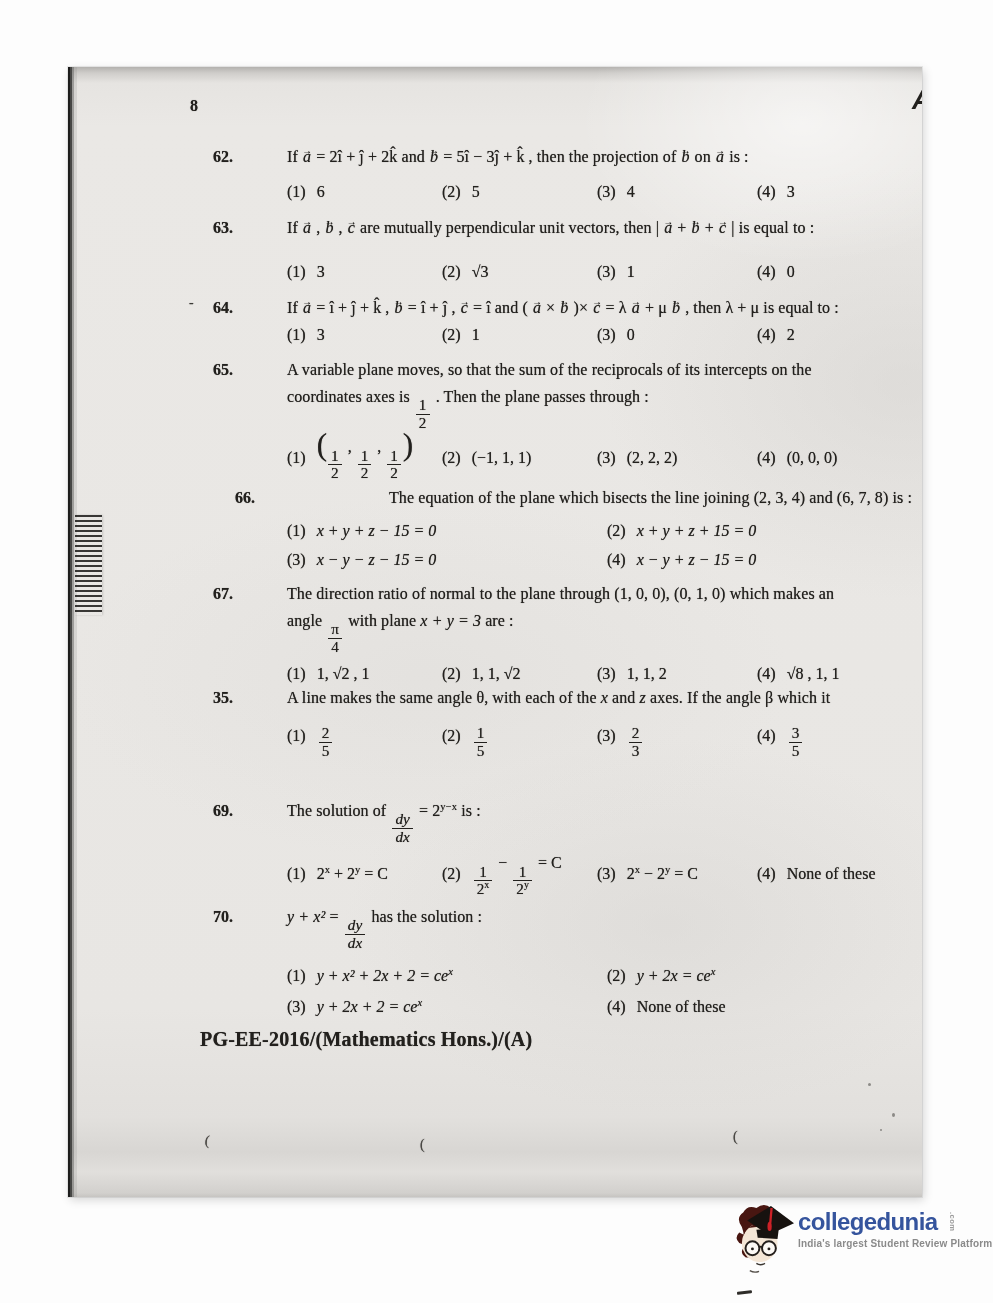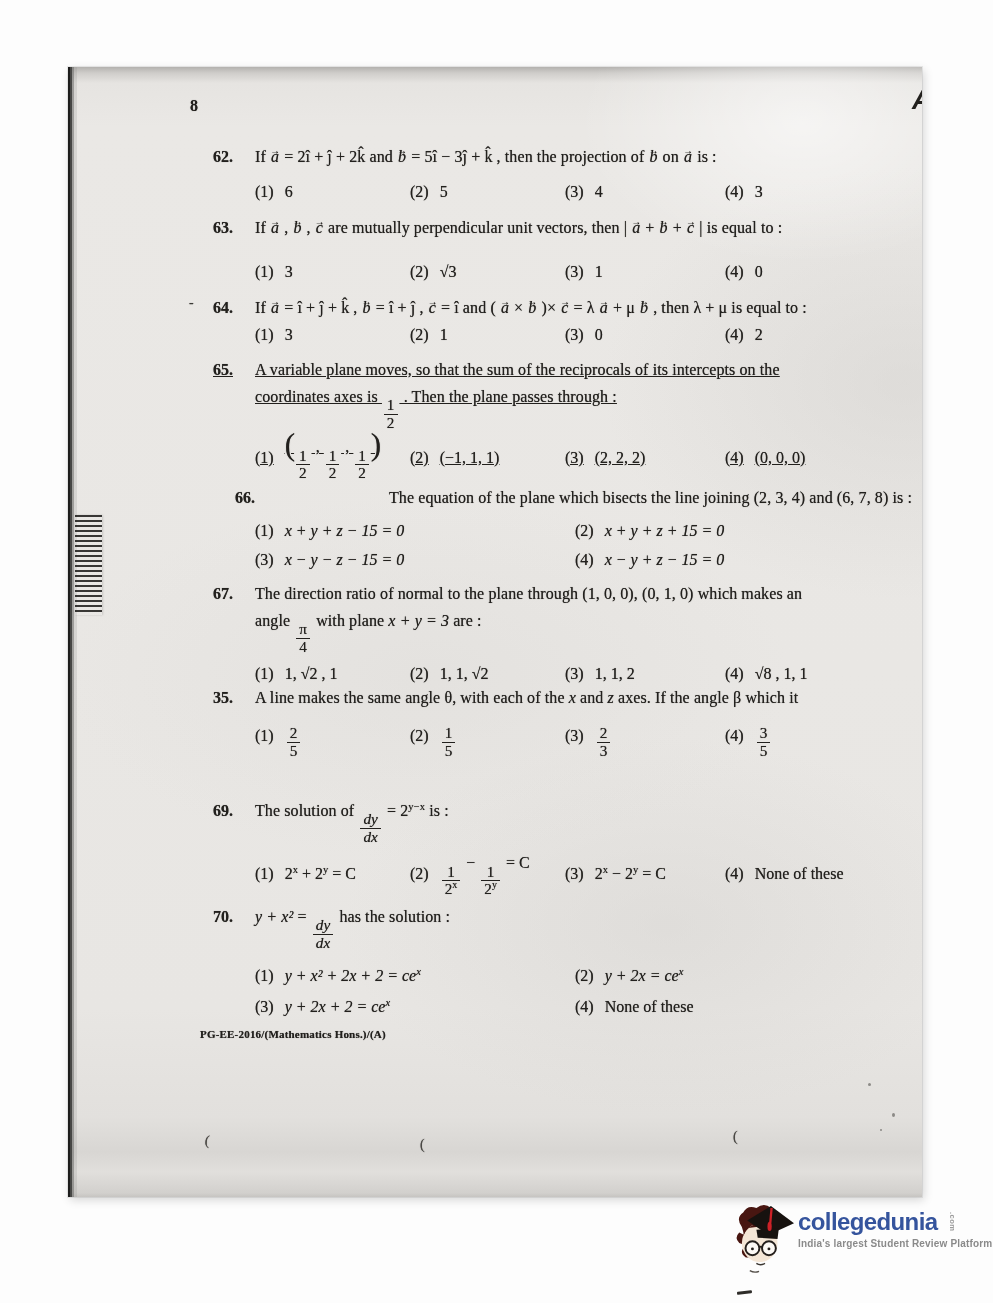--- a/index.html
+++ b/index.html
@@ -43,43 +43,43 @@
   .speck{position:absolute;background:rgba(70,68,64,0.55);border-radius:50%;}
   .speck.s1{left:800px;top:1016px;width:3px;height:3px;}
   .speck.s2{left:824px;top:1046px;width:3px;height:4px;}
   .speck.s3{left:812px;top:1062px;width:2px;height:2px;}
 
   .page-number{position:absolute;left:122px;top:30px;font-size:16px;font-weight:bold;}
   .corner-letter{
     position:absolute;left:844px;top:18px;
     font-family:"Liberation Sans",sans-serif;font-weight:bold;font-style:italic;font-size:27px;
   }
-  .footer-code{position:absolute;left:132px;top:961px;font-weight:bold;font-size:11px;letter-spacing:0.2px;}
+  .footer-code{position:absolute;left:132px;top:961px;font-weight:bold;font-size:20px;letter-spacing:0.2px;}
 
   
   .content,.footer-code,.page-number,.scan-mark,.margin-mark{
     text-shadow:0 0 0.7px rgba(34,32,29,0.75);
   }
 
   
   .content{position:absolute;inset:0;}
-  .q{position:absolute;left:145px;right:10px;display:flex;align-items:flex-start;}
+  .q{position:absolute;left:145px;right:10px;display:flex;align-items:flex-start;gap:32px;}
   .qnum{flex:0 0 42px;width:42px;font-weight:bold;font-size:16px;line-height:27px;}
   .qbody{flex:1;min-width:0;}
   .qline{font-size:16px;line-height:27px;white-space:nowrap;letter-spacing:0.1px;}
   .opts{display:grid;}
   .cols4{grid-template-columns:155px 155px 160px 1fr;}
   .cols2{grid-template-columns:320px 1fr;}
   .opt{display:flex;align-items:center;gap:11px;font-size:16px;line-height:27px;white-space:nowrap;}
   .margin-mark{position:absolute;left:-24px;top:1px;color:#3a3935;font-size:14px;}
 
   [data-name="question-62"]{top:76px;}
   [data-name="question-63"]{top:147px;}
   [data-name="question-64"]{top:227px;}
-  [data-name="question-65"]{top:289px;text-decoration:underline;}
+  [data-name="question-65"]{top:289px;}
   [data-name="question-66"]{top:417px;text-align:right;}
   [data-name="question-67"]{top:513px;}
   [data-name="question-68"]{top:617px;}
   [data-name="question-69"]{top:730px;}
   [data-name="question-70"]{top:836px;}
 
   [data-name="question-62"] .opts{margin-top:8px;}
   [data-name="question-63"] .opts{margin-top:17px;}
   [data-name="question-64"] .opts{margin-top:0px;}
   [data-name="question-65"] .opts{margin-top:2px;}

